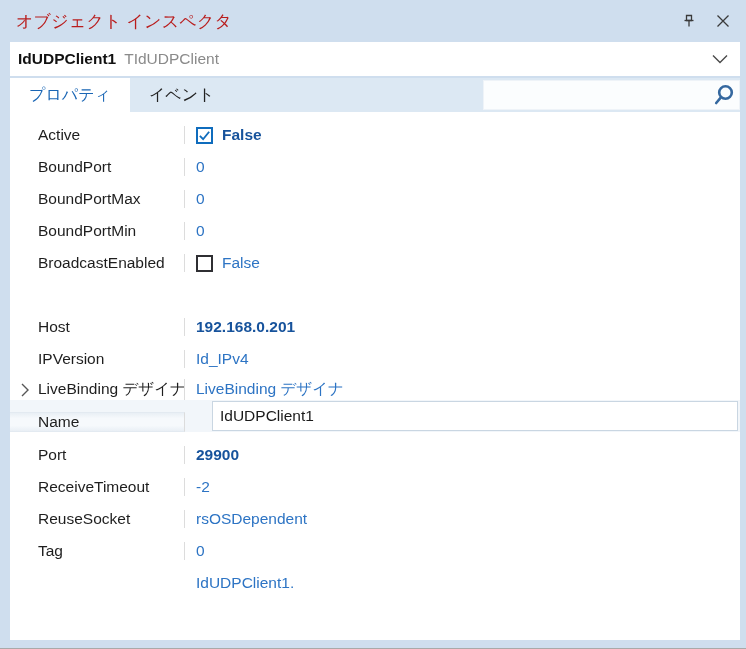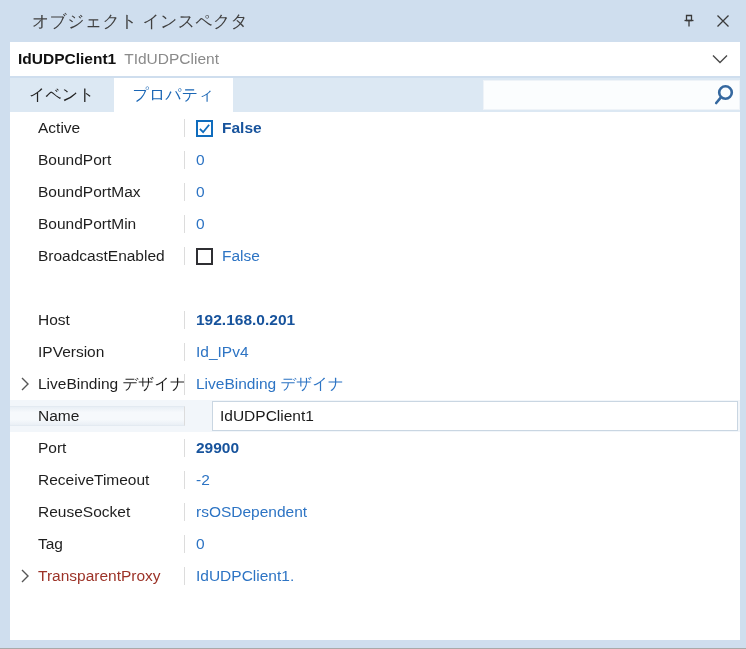--- a/index.html
+++ b/index.html
@@ -24,21 +24,21 @@
     display:flex;flex-direction:column;
     border-bottom:1px solid #a9a9a9;
     overflow:hidden;
   }
   
   .titlebar{
     height:42px;flex:0 0 42px;
     display:flex;align-items:center;
     padding:0 14px 0 16px;
   }
-  .titlebar-title{font-size:17px;color:#404040;letter-spacing:.2px;margin-left:16px;}
+  .titlebar-title{font-size:17px;color:#b91c1c;letter-spacing:.2px;}
   .titlebar-icons{margin-left:auto;display:flex;align-items:center;gap:16px;}
   .tb-icon{width:18px;height:18px;display:flex;align-items:center;justify-content:center;color:#3a3a3a;cursor:pointer;}
   
   .body{
     flex:1;display:flex;flex-direction:column;
     padding:0 6px 8px 10px;min-height:0;
   }
   
   .selector-row{
     flex:0 0 34px;height:34px;background:#fff;
@@ -64,21 +64,21 @@
     display:flex;align-items:center;
   }
   .search-input{
     flex:1;height:100%;border:none;outline:none;background:transparent;
     font-size:15px;padding:0 6px;color:#222;
   }
   .search-icon{flex:0 0 30px;display:flex;align-items:center;justify-content:center;color:var(--search-icon);cursor:pointer;}
   
   .grid{flex:1;background:#fff;overflow:hidden;display:flex;flex-direction:column;}
   .row{
-    flex:0 0 32px;height:32px;display:flex;align-items:center;
+    flex:0 0 32px;height:32px;display:flex;align-items:flex-end;
     font-size:15.5px;cursor:default;
   }
   .row.selected{background:#f2f6fa;gap:16px;}
   .row.selected .cell-name{
     background:linear-gradient(#e9eff5,#f6f9fc 30%,#f6f9fc 70%,#e9eff5);
     border-top:1px solid #e3eaf1;border-bottom:1px solid #e3eaf1;
   }
   .cell-name{
     width:175px;flex:0 0 175px;position:relative;
     display:flex;align-items:center;
@@ -139,22 +139,22 @@
       <span class="selector-instance">IdUDPClient1</span>
       <span class="selector-type">TIdUDPClient</span>
       <span class="selector-chevron">
         <svg width="20" height="12" viewBox="0 0 20 12" fill="none" stroke="currentColor" stroke-width="1.4">
           <path d="M3 2.5 L10 9.5 L17 2.5"></path>
         </svg>
       </span>
     </div>
 
     <div class="tabbar">
+      <div class="tab active">プロパティ</div>
       <div class="tab">イベント</div>
-      <div class="tab active">プロパティ</div>
       <div class="search-box">
         <input class="search-input" type="text" placeholder="" style="">
         <span class="search-icon">
           <svg width="26" height="26" viewBox="0 0 26 26" fill="none" stroke="currentColor" stroke-width="2.6" stroke-linecap="round">
             <circle cx="14.5" cy="10.5" r="6.3"></circle>
             <path d="M9.7 15.6 L5.2 21"></path>
           </svg>
         </span>
       </div>
     </div>
@@ -277,21 +277,20 @@
             <span class="val val-blue">0</span>
           </div>
         </div>
         <div class="row">
           <div class="cell-name">
             <span class="expand-chevron">
               <svg width="10" height="16" viewBox="0 0 10 16" fill="none" stroke="currentColor" stroke-width="1.4">
                 <path d="M2 2 L8 8 L2 14"></path>
               </svg>
             </span>
-            <span class="name-label name-red">TransparentProxy</span>
           </div>
           <div class="cell-value">
             <span class="val val-blue">IdUDPClient1.</span>
           </div>
         </div>
       </div>
 
   </div>
 </div>
 

